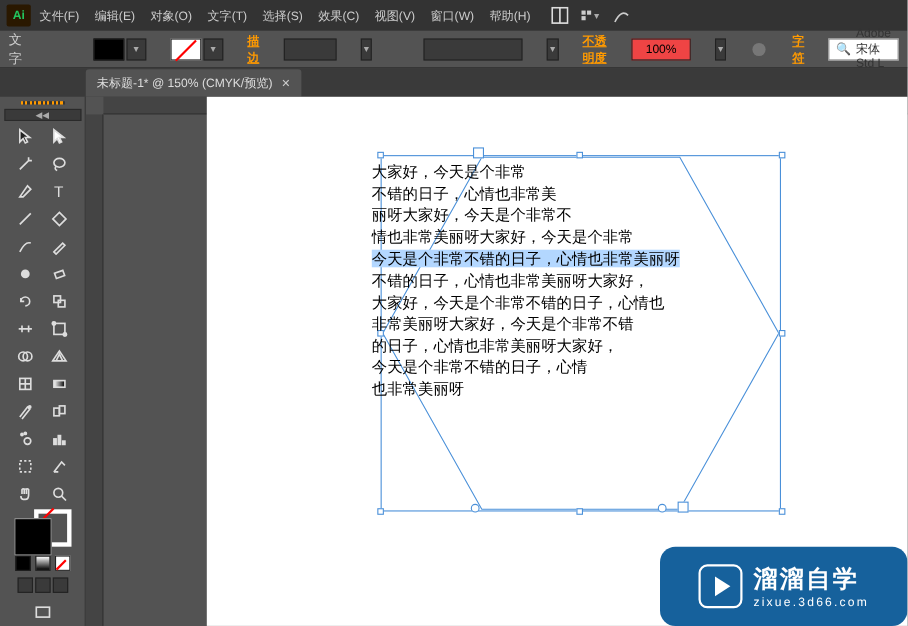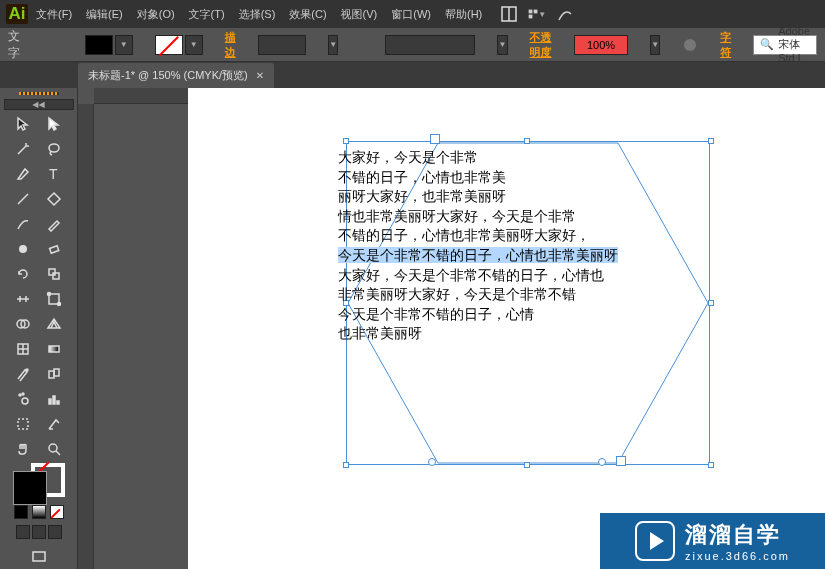--- a/index.html
+++ b/index.html
@@ -1,19 +1,19 @@
 <!DOCTYPE html>
 <html><head>
 <meta charset="utf-8">
 <style>
 * { margin: 0; padding: 0; box-sizing: border-box; font-family: "Microsoft YaHei", sans-serif; }
 body { background: #4a4a4a; width: 825px; height: 569px; overflow: hidden; color: #ccc; font-size: 11px; }
 
 .app-bar { height: 28px; background: #333; display: flex; align-items: center; padding: 0 6px; gap: 2px; }
-.ai-logo { width: 22px; height: 20px; background: #2a1800; color: #84cc16; font-weight: bold; display: flex; align-items: center; justify-content: center; font-size: 17px; border-radius: 2px; }
+.ai-logo { width: 22px; height: 20px; background: #2a1800; color: #22c55e; font-weight: bold; display: flex; align-items: center; justify-content: center; font-size: 11px; border-radius: 2px; }
 .menu-item { padding: 4px 6px; color: #ccc; cursor: pointer; }
 .app-bar-icons { margin-left: 10px; display: flex; gap: 10px; align-items: center; }
 .icon-btn { width: 18px; height: 18px; display: flex; align-items: center; justify-content: center; color: #ccc; }
 
 .control-bar { height: 34px; background: #535353; display: flex; align-items: center; padding: 0 8px; gap: 22px; border-bottom: 1px solid #333; }
 .cb-label { color: #ccc; font-size: 12px; }
 .swatch-pair { display: flex; align-items: center; gap: 2px; }
 .swatch { width: 28px; height: 20px; border: 1px solid #222; background: #000; }
 .swatch.none { background: #fff; position: relative; }
 .swatch.none::after { content: ""; position: absolute; left: 0; right: 0; top: 50%; border-top: 2px solid red; transform: rotate(-45deg); }
@@ -53,21 +53,21 @@
 .hex-svg { position: absolute; inset: 0; }
 .hex-text { position: absolute; inset: 0; display: flex; flex-direction: column; justify-content: flex-start; padding-top: 10px; }
 .hex-line { color: #000; font-size: 14px; font-family: SimSun, serif; white-space: nowrap; line-height: 1.4; }
 .hex-line .select-mark { background: #b3d7ff; }
 .sel-handle { position: absolute; width: 6px; height: 6px; background: #fff; border: 1px solid #4a90d9; }
 .sel-box { position: absolute; border: 1px solid #4a90d9; }
 .txt-handle { position: absolute; width: 8px; height: 8px; border: 1px solid #4a90d9; background: #fff; }
 .txt-handle.sq { width: 10px; height: 10px; }
 .txt-handle.circ { border-radius: 50%; }
 
-.watermark { position: absolute; right: 0; bottom: 0; width: 225px; height: 56px; background: #16619c; display: flex; align-items: center; justify-content: center; gap: 10px; }
+.watermark { position: absolute; right: 0; bottom: 0; width: 225px; height: 72px; background: #16619c; display: flex; align-items: center; justify-content: center; gap: 10px; border-radius: 14px; }
 .wm-play { width: 40px; height: 40px; border: 2px solid #fff; border-radius: 8px; display: flex; align-items: center; justify-content: center; }
 .wm-play::after { content: ""; border-left: 14px solid #fff; border-top: 9px solid transparent; border-bottom: 9px solid transparent; margin-left: 4px; }
 .wm-text { color: #fff; }
 .wm-text .big { font-size: 22px; font-weight: bold; letter-spacing: 2px; }
 .wm-text .small { font-size: 11px; letter-spacing: 2px; }
 
 .dd-arrow { font-size: 8px; color: #aaa; }
 svg.tool-icon { width: 16px; height: 16px; stroke: #ddd; fill: none; stroke-width: 1.5; }
 </style>
 </head>
@@ -530,26 +530,27 @@
       <div class="sel-handle" style="left:186px;top:324px"></div>
       <div class="sel-handle" style="left:370px;top:324px"></div>
       <div class="txt-handle sq" style="left:92px;top:-4px"></div>
       <div class="txt-handle sq" style="left:278px;top:318px"></div>
       <div class="txt-handle circ" style="left:90px;top:320px"></div>
       <div class="txt-handle circ" style="left:260px;top:320px"></div>
 
       <div class="hex-text" id="hex-text">
           <div class="hex-line">大家好，今天是个非常</div>
           <div class="hex-line">不错的日子，心情也非常美</div>
-          <div class="hex-line">丽呀大家好，也非常美丽呀</div>
+          <div class="hex-line">丽呀大家好，今天是个非常不</div>
           <div class="hex-line">情也非常美丽呀大家好，今天是个非常</div>
+          <div class="hex-line"><span class="select-mark">今天是个非常不错的日子，心情也非常美丽呀</span></div>
           <div class="hex-line">不错的日子，心情也非常美丽呀大家好，</div>
-          <div class="hex-line"><span class="select-mark">今天是个非常不错的日子，心情也非常美丽呀</span></div>
           <div class="hex-line">大家好，今天是个非常不错的日子，心情也</div>
           <div class="hex-line">非常美丽呀大家好，今天是个非常不错</div>
+          <div class="hex-line">的日子，心情也非常美丽呀大家好，</div>
           <div class="hex-line">今天是个非常不错的日子，心情</div>
           <div class="hex-line">也非常美丽呀</div>
         </div>
     </div>
 
     <div class="watermark">
       <div class="wm-play"></div>
       <div class="wm-text">
         <div class="big">溜溜自学</div>
         <div class="small">zixue.3d66.com</div>

